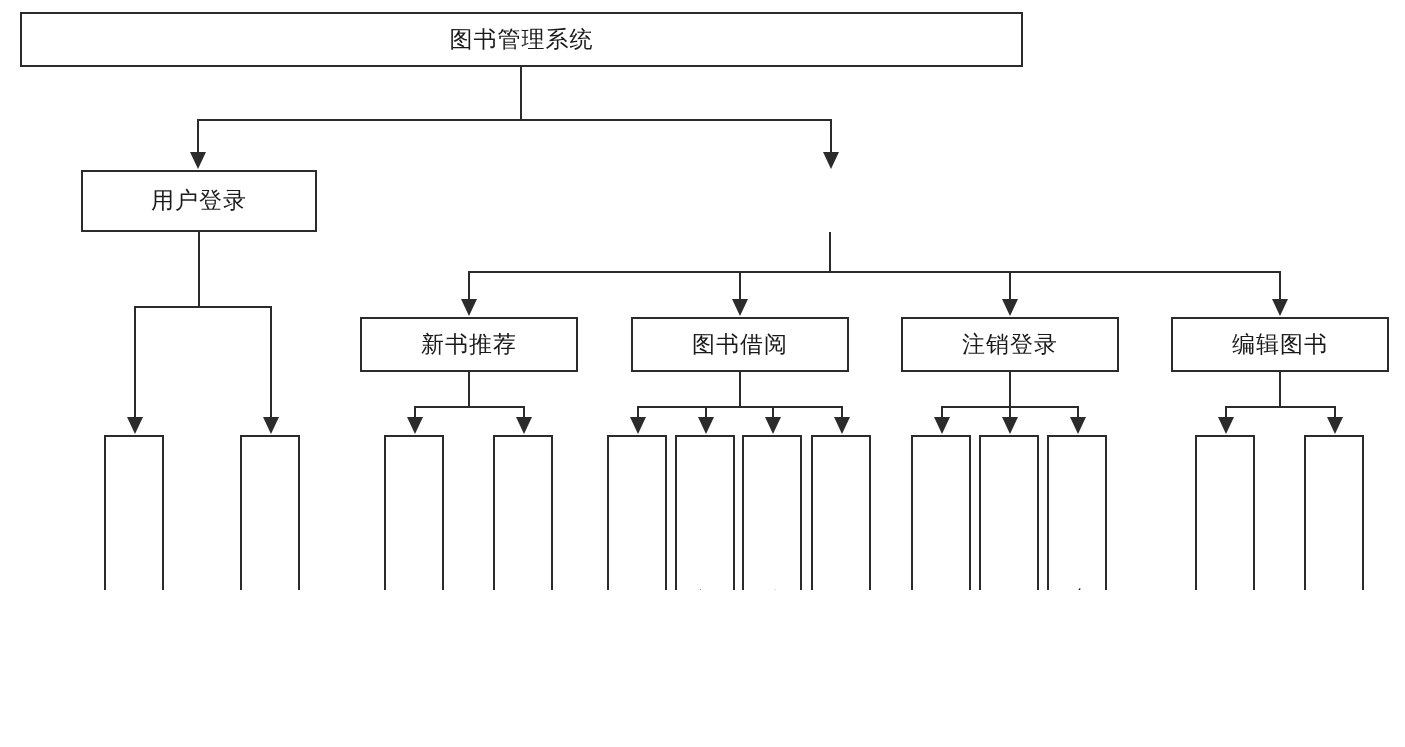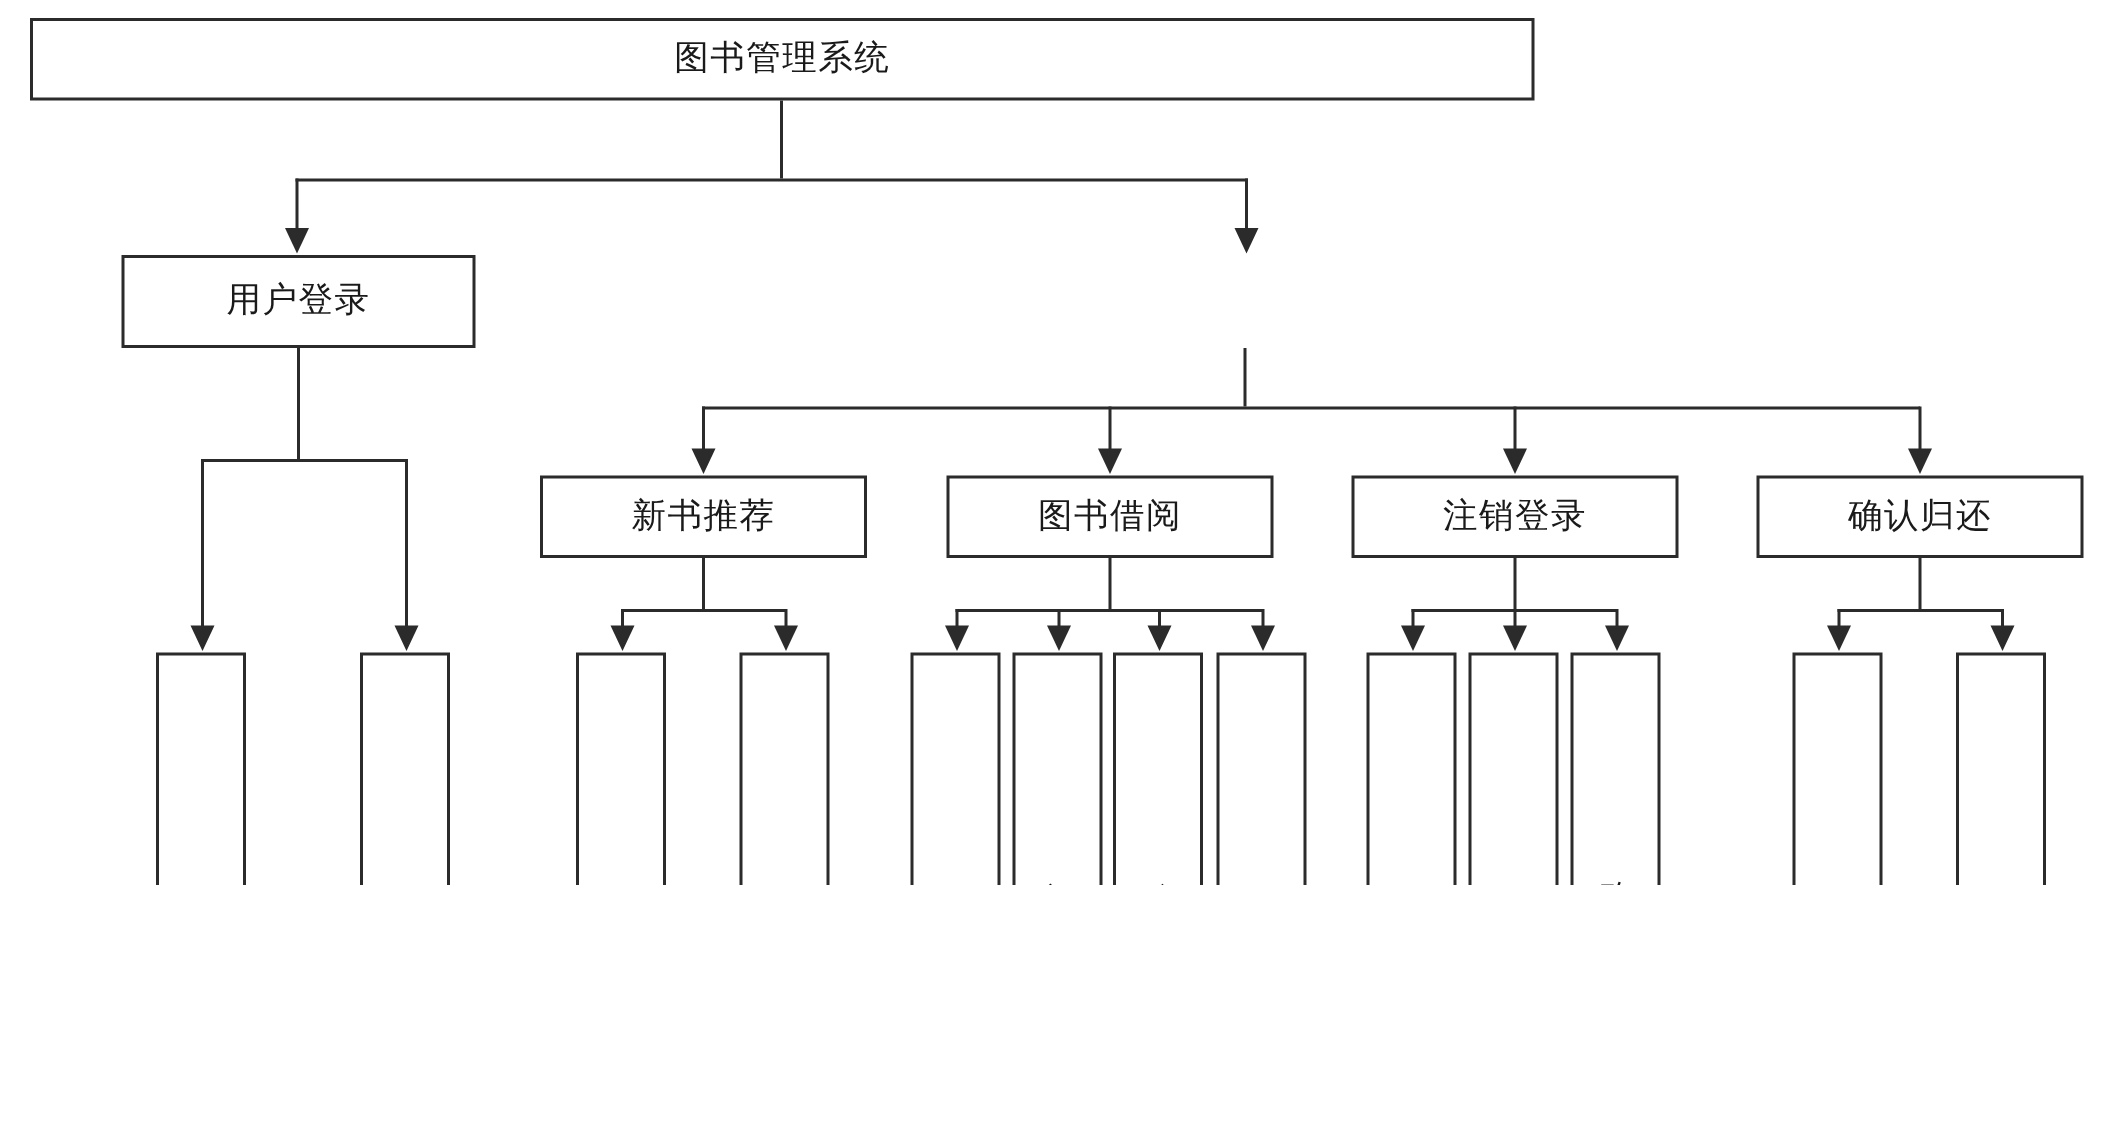--- a/index.html
+++ b/index.html
@@ -122,21 +122,21 @@
   <div class="node horiz" style="left:360px; top:317px; width:218px; height:55px;">
     <span class="label">新书推荐</span>
   </div>
   <div class="node horiz" style="left:631px; top:317px; width:218px; height:55px;">
     <span class="label">图书借阅</span>
   </div>
   <div class="node horiz" style="left:901px; top:317px; width:218px; height:55px;">
     <span class="label">注销登录</span>
   </div>
   <div class="node horiz" style="left:1171px; top:317px; width:218px; height:55px;">
-    <span class="label">确认归还</span>
+    <span class="label">编辑图书</span>
   </div>
 
   <div class="edge v" style="left:468px; top:372px; height:34px;"></div>
   <div class="edge h" style="left:414px; top:406px; width:110px;"></div>
   <div class="edge v" style="left:414px; top:406px; height:13px;"></div>
   <div class="arrow" style="left:407px; top:417px;"></div>
   <div class="edge v" style="left:523px; top:406px; height:13px;"></div>
   <div class="arrow" style="left:516px; top:417px;"></div>
 
   <div class="edge v" style="left:739px; top:372px; height:34px;"></div>

